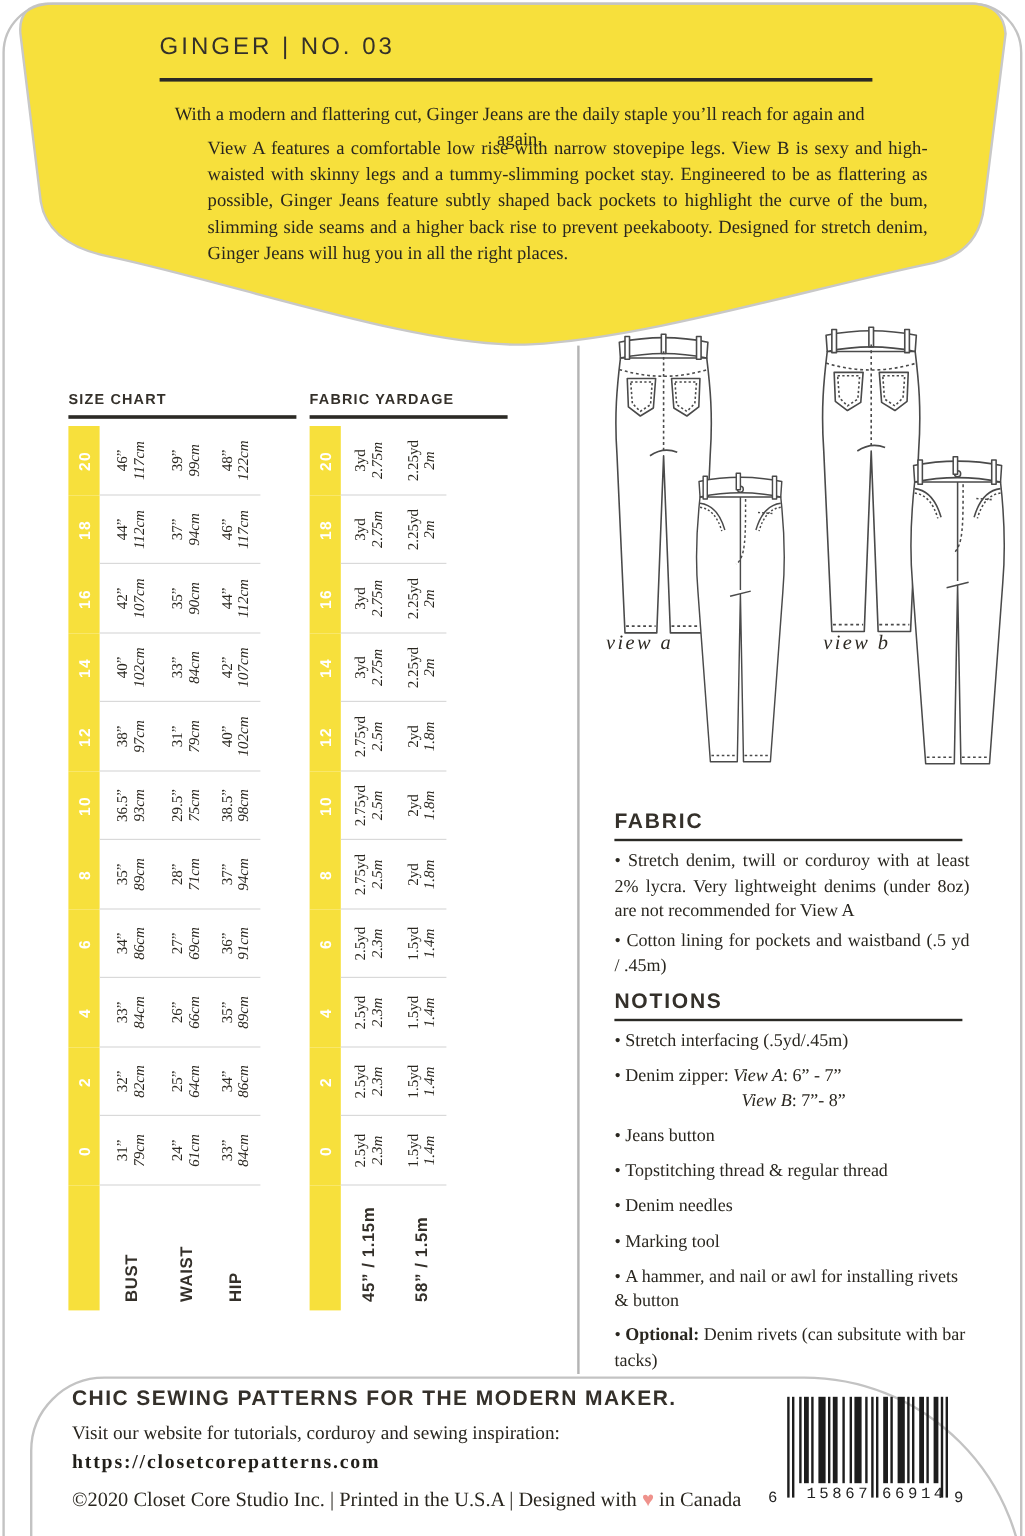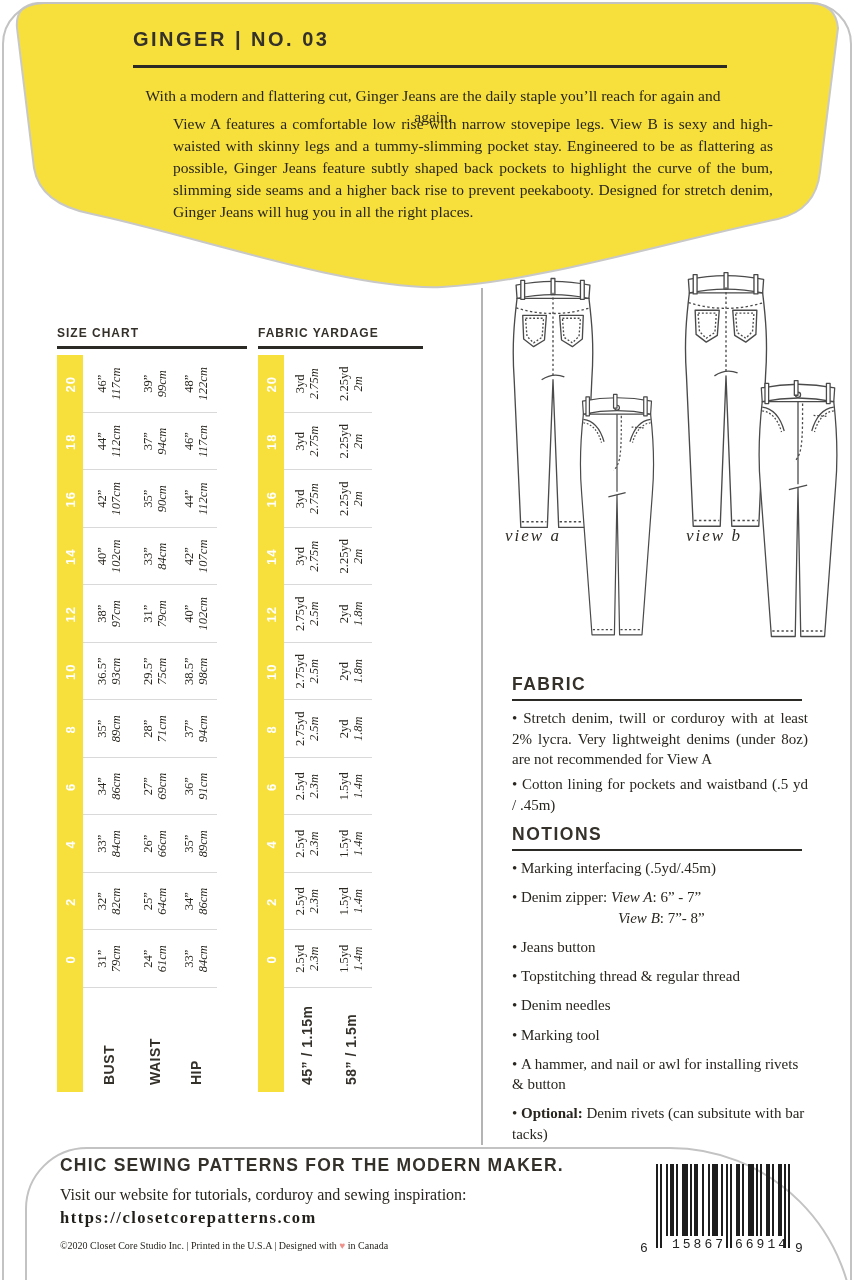--- a/index.html
+++ b/index.html
@@ -25,21 +25,21 @@
   .footer-card{
     left:25px;top:1147px;width:826px;height:220px;background:#fff;
     border:2px solid var(--graybd);border-radius:62px 185px 0 0;
   }
   .divider-v{left:481px;top:288px;width:2px;height:857px;background:#b4b4b4;}
   
   .flap{left:0;top:0;}
   
   .hdr-title{
     left:133px;top:28px;font-family:"Liberation Sans",sans-serif;
-    font-weight:bold;font-size:20px;letter-spacing:2.5px;color:var(--head);
+    font-weight:normal;font-size:20px;letter-spacing:2.5px;color:var(--head);
   }
   .hdr-rule{left:133px;top:65px;width:594px;height:2.5px;background:var(--rule);}
   .hdr-intro{left:133px;top:86px;width:600px;font-size:15.5px;line-height:1.35;text-align:center;}
   .hdr-desc{left:133px;top:113px;width:600px;font-size:15.5px;line-height:1.42;text-align:justify;margin-left:40px;}
   
   .tbl-title{
     font-family:"Liberation Sans",sans-serif;font-weight:bold;font-size:12px;
     letter-spacing:1px;color:var(--head);
   }
   .size-title{left:57px;top:326px;}
@@ -88,21 +88,21 @@
   .zip-line2{display:block;margin-left:106px;}
   .it{font-style:italic;}
   .bold{font-weight:bold;}
   
   .tagline{
     left:60px;top:1155px;font-family:"Liberation Sans",sans-serif;font-weight:bold;
     font-size:17.5px;letter-spacing:1.2px;color:var(--head);
   }
   .visit{left:60px;top:1186px;font-size:16px;}
   .url{left:60px;top:1208px;font-size:16.5px;font-weight:bold;letter-spacing:1.5px;color:#211f1a;}
-  .copyright{left:60px;top:1240px;font-size:10px;}
+  .copyright{left:60px;top:1240px;font-size:17px;}
   .heart{font-style:normal;}
   .barcode{left:632px;top:1156px;}
   .bc-digit{font-family:"Liberation Mono",monospace;font-size:13px;fill:#222;}
   .jeans{position:absolute;}
 </style>
 </head>
 <body>
 
 <svg width="0" height="0" style="position:absolute" aria-hidden="true">
   <defs>
@@ -444,21 +444,21 @@
 <div class="abs sec-title fabric-title">FABRIC</div>
 <div class="abs fabric-rule"></div>
 <div class="abs fabric-body">
   <p class="b">Stretch denim, twill or corduroy with at least 2% lycra. Very lightweight denims (under 8oz) are not recommended for View A</p>
   <p class="b">Cotton lining for pockets and waistband (.5 yd / .45m)</p>
 </div>
 
 <div class="abs sec-title notions-title">NOTIONS</div>
 <div class="abs notions-rule"></div>
 <div class="abs notions-body">
-  <p class="b">Marking interfacing (.5yd/.45m)</p>
+  <p class="b">Stretch interfacing (.5yd/.45m)</p>
   <p class="b"><span>Denim zipper: </span><span class="it">View A</span><span>: 6” - 7”</span><span class="zip-line2"><span class="it">View B</span><span>: 7”- 8”</span></span></p>
   <p class="b">Jeans button</p>
   <p class="b">Topstitching thread &amp; regular thread</p>
   <p class="b">Denim needles</p>
   <p class="b">Marking tool</p>
   <p class="b">A hammer, and nail or awl for installing rivets &amp; button</p>
   <p class="b"><span class="bold">Optional:</span><span> Denim rivets (can subsitute with bar tacks)</span></p>
 </div>
 
 <div class="abs footer-card"></div>

